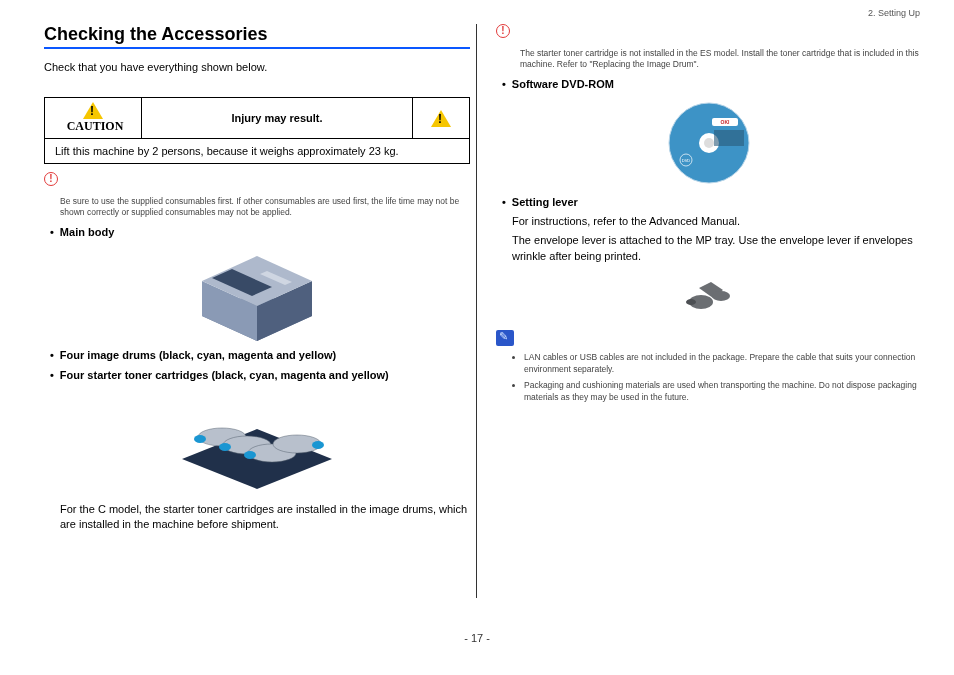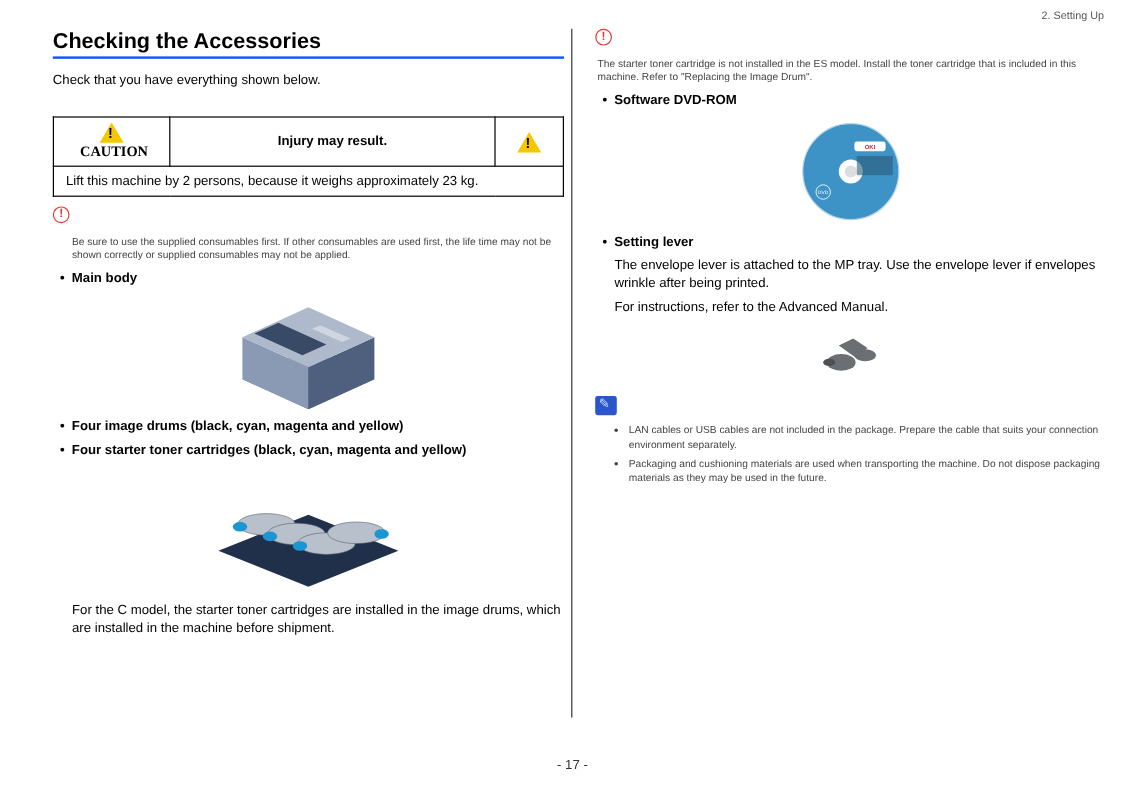--- a/index.html
+++ b/index.html
@@ -234,40 +234,40 @@
       </svg>
     </div>
 
     <div class="body-text">For the C model, the starter toner cartridges are installed in the image drums, which are installed in the machine before shipment.</div>
   </div>
 
   <div class="col col-r">
     <div class="notice-row" style="margin-top:6px">
       <span class="notice-icon">!</span>
     </div>
-    <div class="small-note" style="margin-left:2px">The starter toner cartridge is not installed in the ES model. Install the toner cartridge that is included in this machine. Refer to "Replacing the Image Drum".</div>
+    <div class="small-note" style="margin-left:24px">The starter toner cartridge is not installed in the ES model. Install the toner cartridge that is included in this machine. Refer to "Replacing the Image Drum".</div>
 
     <div class="bullet-item">Software DVD-ROM</div>
     <div class="img-box">
       <svg class="dvd-svg" viewBox="0 0 90 90">
         <circle cx="45" cy="45" r="40" fill="#3d93c6"></circle>
         <circle cx="45" cy="45" r="40" fill="none" stroke="#b6d4e8" stroke-width="1"></circle>
         <circle cx="45" cy="45" r="10" fill="#fff"></circle>
         <circle cx="45" cy="45" r="5" fill="#ddd"></circle>
         <rect x="48" y="20" width="26" height="8" rx="2" fill="#ffffff"></rect>
         <text x="61" y="26" font-size="5" text-anchor="middle" fill="#c9282d" font-weight="bold">OKI</text>
         <rect x="50" y="32" width="30" height="16" fill="#2a5a7a" opacity="0.6"></rect>
         <circle cx="22" cy="62" r="6" fill="none" stroke="#fff" stroke-width="0.7"></circle>
         <text x="22" y="64" font-size="4" text-anchor="middle" fill="#fff">DVD</text>
       </svg>
     </div>
 
     <div class="bullet-item">Setting lever</div>
+    <div class="body-text">For instructions, refer to the Advanced Manual.</div>
     <div class="body-text">The envelope lever is attached to the MP tray. Use the envelope lever if envelopes wrinkle after being printed.</div>
-    <div class="body-text">For instructions, refer to the Advanced Manual.</div>
 
     <div class="img-box">
       <svg class="lever-svg" viewBox="0 0 64 44">
         <g fill="#6b6e72">
           <ellipse cx="24" cy="30" rx="12" ry="7"></ellipse>
           <polygon points="22,16 34,10 46,18 36,26"></polygon>
           <ellipse cx="44" cy="24" rx="9" ry="5"></ellipse>
           <ellipse cx="14" cy="30" rx="5" ry="3" fill="#4c4f53"></ellipse>
         </g>
       </svg>

